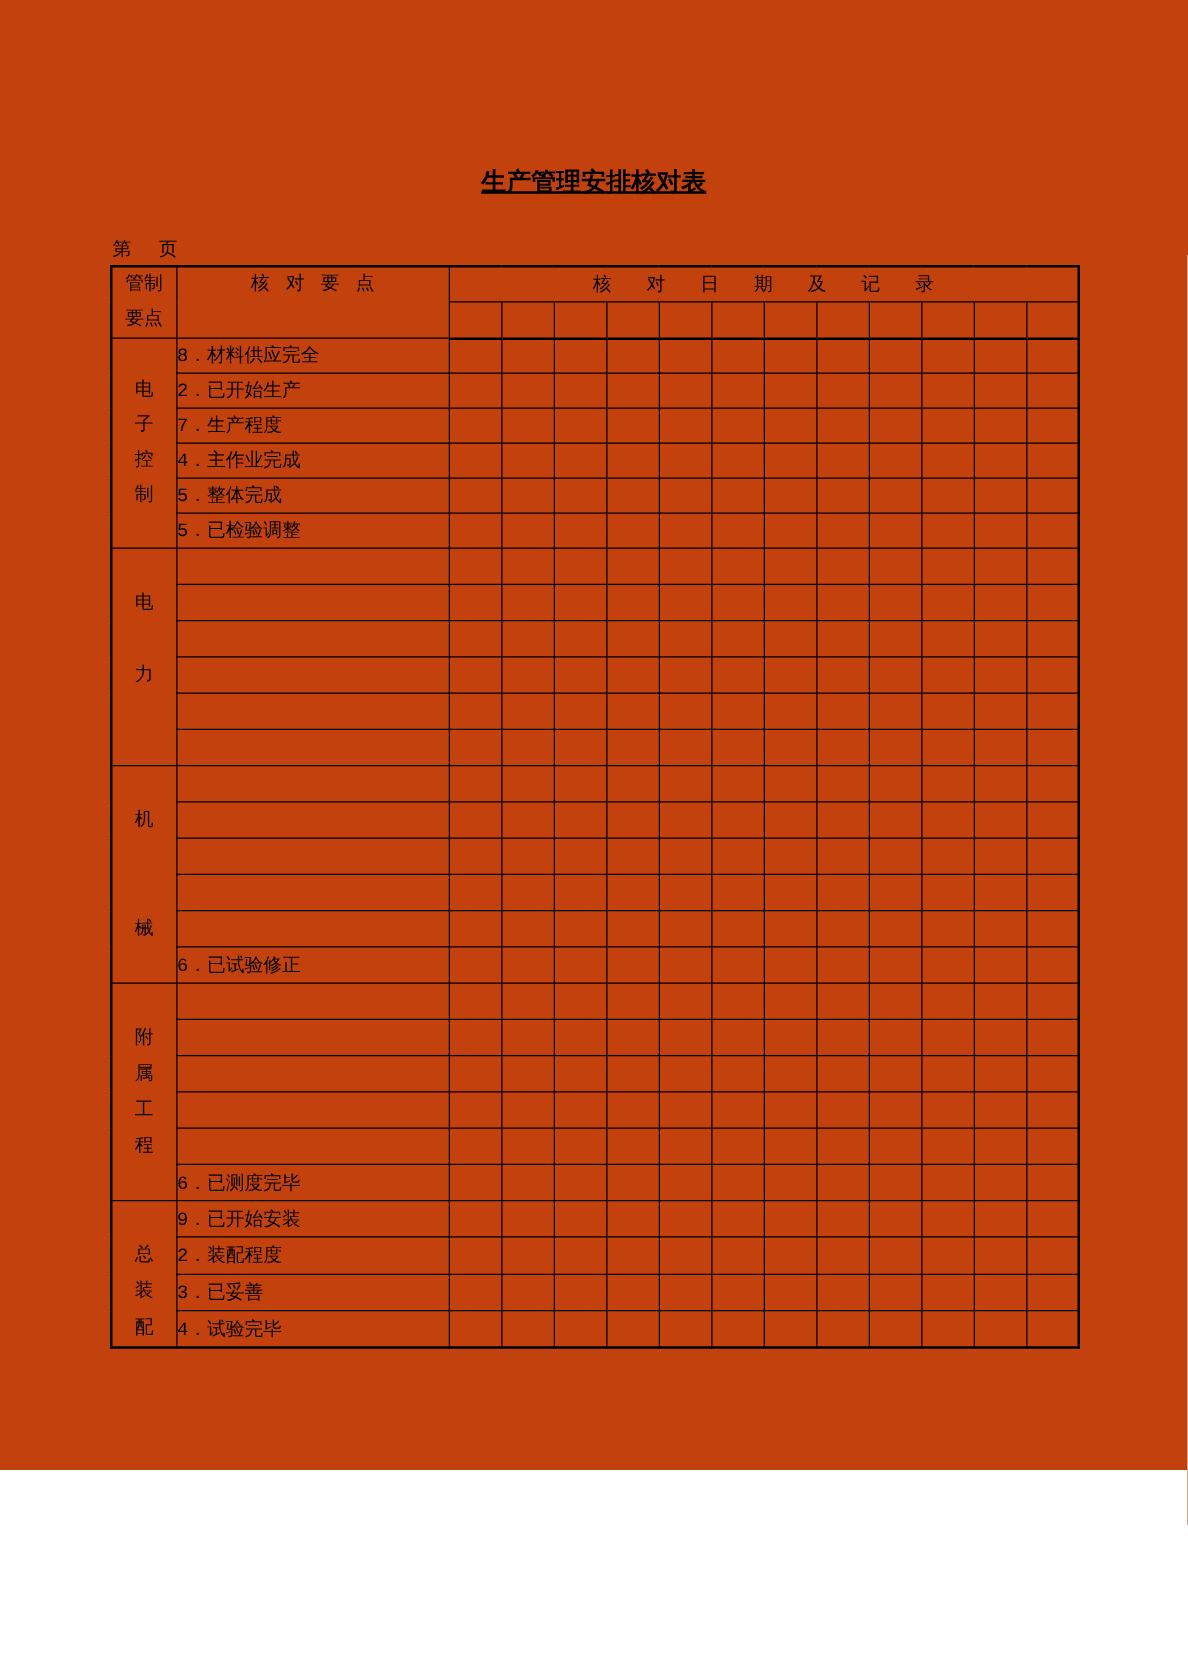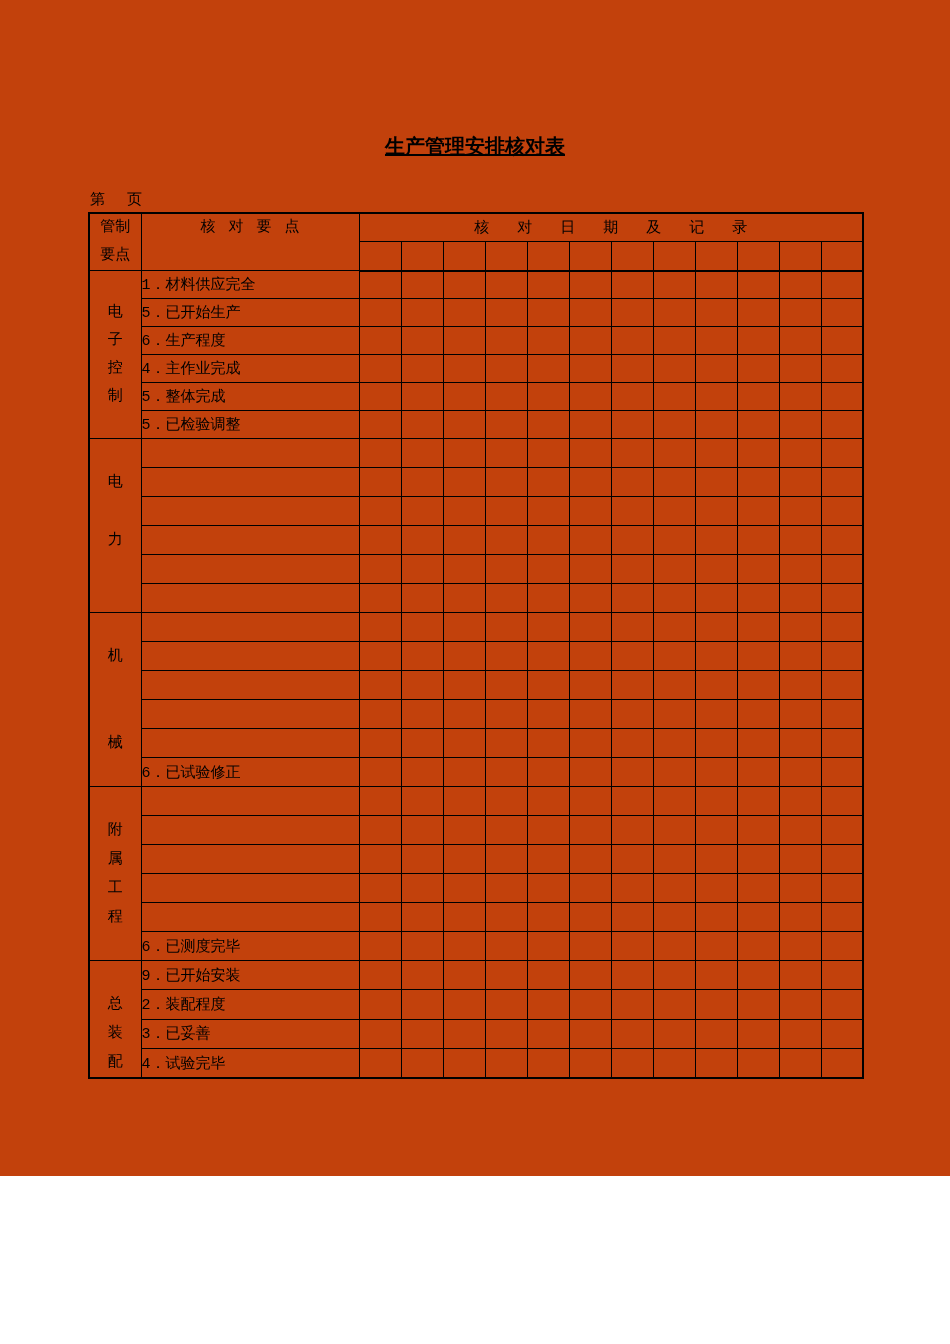--- a/index.html
+++ b/index.html
@@ -118,51 +118,51 @@
 
     <tr class="r28">
       <td class="sec" rowspan="6">
         <div class="vlabel s1v">
           <span>电</span>
           <span>子</span>
           <span>控</span>
           <span>制</span>
         </div>
       </td>
-      <td class="item">1．材料供应完全</td>
+      <td class="item">8．材料供应完全</td>
     <td class="dc"></td>
           <td class="dc"></td>
           <td class="dc"></td>
           <td class="dc"></td>
           <td class="dc"></td>
           <td class="dc"></td>
           <td class="dc"></td>
           <td class="dc"></td>
           <td class="dc"></td>
           <td class="dc"></td>
           <td class="dc"></td>
           <td class="dc"></td>
         </tr>
     <tr class="r28">
-      <td class="item">5．已开始生产</td>
+      <td class="item">2．已开始生产</td>
     <td class="dc"></td>
           <td class="dc"></td>
           <td class="dc"></td>
           <td class="dc"></td>
           <td class="dc"></td>
           <td class="dc"></td>
           <td class="dc"></td>
           <td class="dc"></td>
           <td class="dc"></td>
           <td class="dc"></td>
           <td class="dc"></td>
           <td class="dc"></td>
         </tr>
     <tr class="r28">
-      <td class="item">6．生产程度</td>
+      <td class="item">7．生产程度</td>
     <td class="dc"></td>
           <td class="dc"></td>
           <td class="dc"></td>
           <td class="dc"></td>
           <td class="dc"></td>
           <td class="dc"></td>
           <td class="dc"></td>
           <td class="dc"></td>
           <td class="dc"></td>
           <td class="dc"></td>

